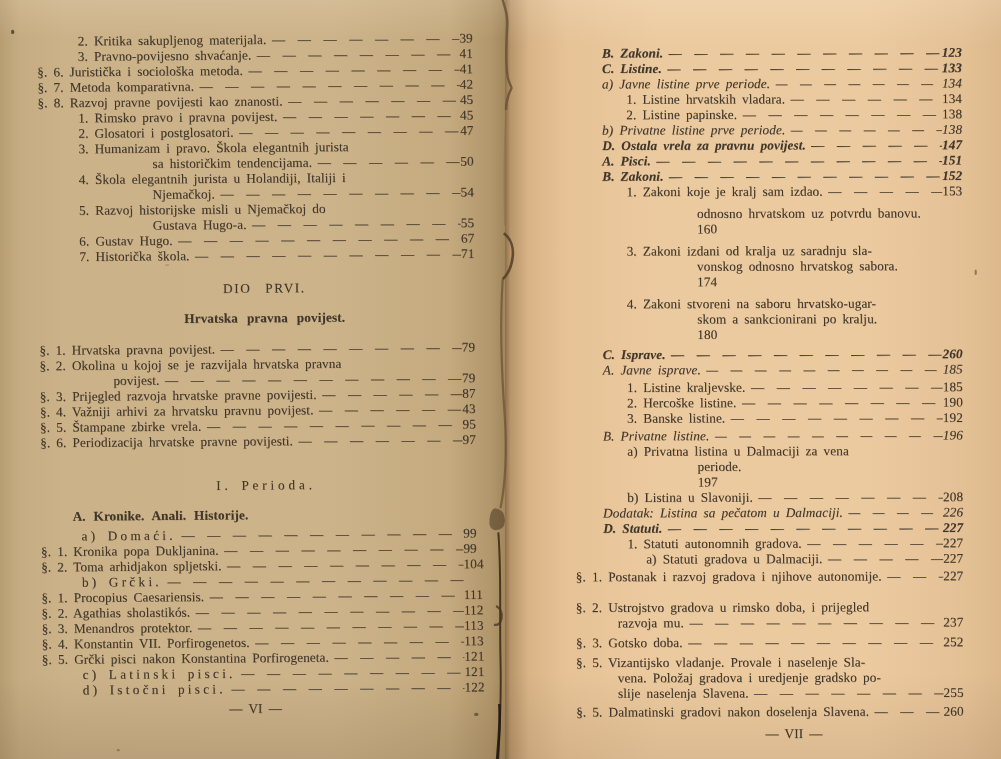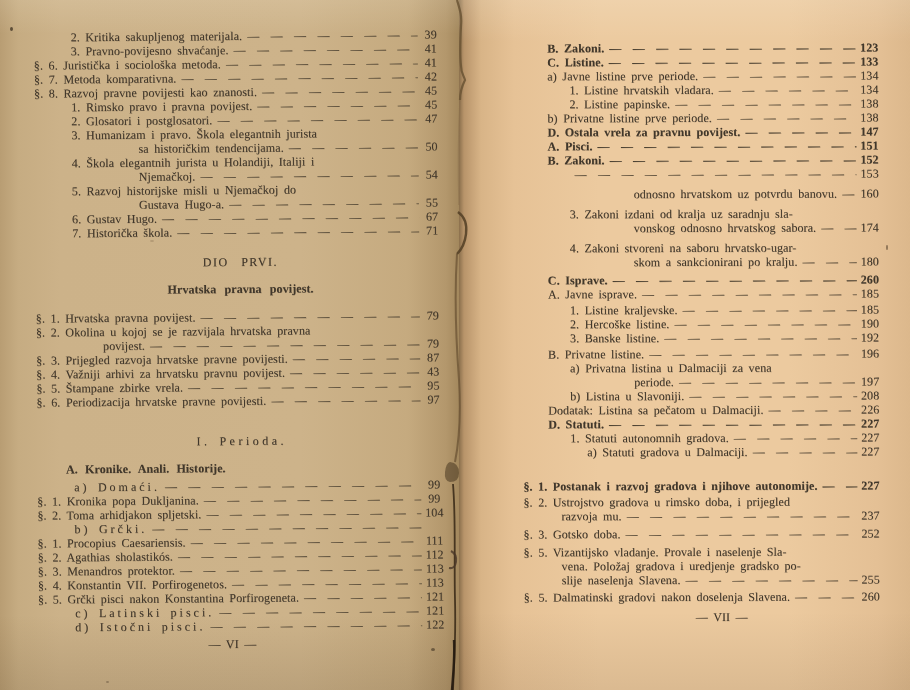--- a/index.html
+++ b/index.html
@@ -28,30 +28,30 @@
   .right .inner{left:64px;top:41px;width:360px;transform:rotate(-0.15deg);transform-origin:50% 50%;}
 
   .row{position:relative;}
   .row.bold{font-weight:bold;}
   .row.spaced .txt{letter-spacing:3px;}
   .ln{white-space:nowrap;}
   .ln.last{display:flex;align-items:baseline;}
   .txt{flex:0 1 auto;min-width:0;}
   .leader{flex:1 1 0;overflow:hidden;white-space:nowrap;padding:0 5px;
     letter-spacing:3px;color:#4a4031;}
-  .pg{flex:0 0 auto;min-width:26px;text-align:center;}
+  .pg{flex:0 0 auto;min-width:26px;text-align:left;}
 
   
   .left .lv-s{padding-left:0;}     .left .lv-s .cont{padding-left:67px;}
   .left .lv-n1{padding-left:37px;} .left .lv-n1 .cont{padding-left:67px;}
   .left .lv-a1{padding-left:37px;}
   
   .right .lv-s{padding-left:0;}    .right .lv-s .cont{padding-left:38px;}
-  .right .lv-A{padding-left:25px;}
-  .right .lv-n2{padding-left:47px;}.right .lv-n2 .cont{padding-left:64px;}
+  .right .lv-A{padding-left:25px;font-style:italic;}
+  .right .lv-n2{padding-left:47px;}.right .lv-n2 .cont{padding-left:64px;flex-direction:column;}
   .right .lv-a2{padding-left:64px;}
 
   
   .hd{white-space:nowrap;}
   .hd.caps-center{text-align:center;letter-spacing:1.5px;word-spacing:8px;}
   .hd.bold-center{text-align:center;font-weight:bold;word-spacing:5px;}
   .hd.spaced-center{text-align:center;letter-spacing:3.5px;}
   .hd.bold-left{font-weight:bold;padding-left:29px;word-spacing:4px;}
   .left .caps-center{margin-top:16px;}
   .left .bold-center{margin-top:13px;margin-bottom:14px;}
@@ -360,20 +360,21 @@
           </div>
           <div class="row lv-A bold">
             <div class="ln last">
               <span class="txt">B. Zakoni.</span>
               <span class="leader">— — — — — — — — — — — — — — — — — — — — — — — —</span>
               <span class="pg">152</span>
             </div>
           </div>
           <div class="row lv-n2">
             <div class="ln last">
+              <span class="txt">1. Zakoni koje je kralj sam izdao.</span>
               <span class="leader">— — — — — — — — — — — — — — — — — — — — — — — —</span>
               <span class="pg">153</span>
             </div>
           </div>
           <div class="row lv-n2" style="margin-top: 6px;">
             <div class="ln cont last">
               <span class="txt">odnosno hrvatskom uz potvrdu banovu.</span>
               <span class="leader">— — — — — — — — — — — — — — — — — — — — — — — —</span>
               <span class="pg">160</span>
             </div>
@@ -472,28 +473,28 @@
               <span class="pg">227</span>
             </div>
           </div>
           <div class="row lv-a2">
             <div class="ln last">
               <span class="txt">a) Statuti gradova u Dalmaciji.</span>
               <span class="leader">— — — — — — — — — — — — — — — — — — — — — — — —</span>
               <span class="pg">227</span>
             </div>
           </div>
-          <div class="row lv-s" style="margin-top: 20px; font-weight: bold;">
+          <div class="row lv-s" style="margin-top: 2px;">
             <div class="ln last">
               <span class="txt">§. 1. Postanak i razvoj gradova i njihove autonomije.</span>
               <span class="leader">— — — — — — — — — — — — — — — — — — — — — — — —</span>
               <span class="pg">227</span>
             </div>
           </div>
-          <div class="row lv-s" style="margin-top: 2px;">
+          <div class="row lv-s" style="margin-top: 14px;">
             <div class="ln">§. 2. Ustrojstvo gradova u rimsko doba, i prijegled</div>
             <div class="ln cont last">
               <span class="txt">razvoja mu.</span>
               <span class="leader">— — — — — — — — — — — — — — — — — — — — — — — —</span>
               <span class="pg">237</span>
             </div>
           </div>
           <div class="row lv-s" style="margin-top: 4px;">
             <div class="ln last">
               <span class="txt">§. 3. Gotsko doba.</span>

